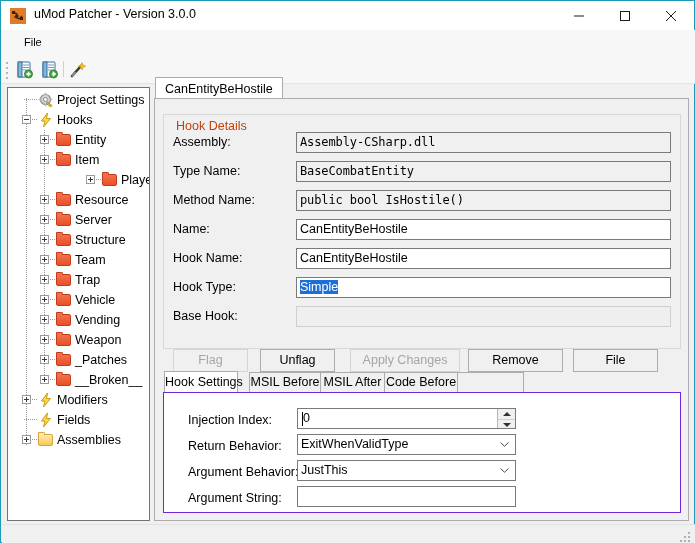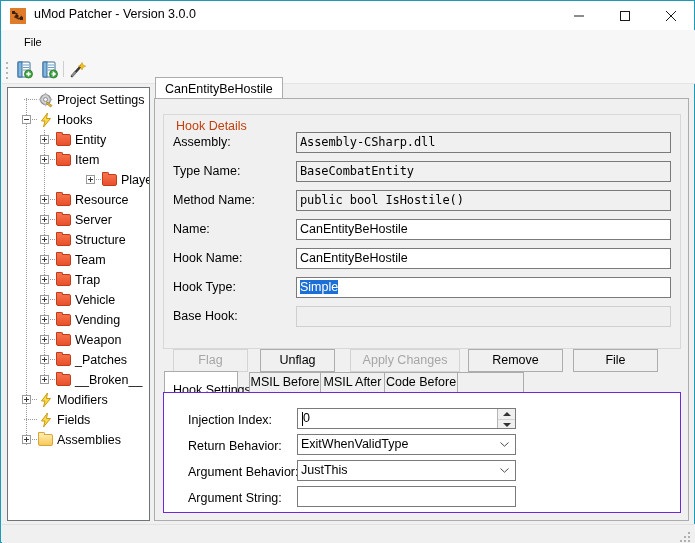--- a/index.html
+++ b/index.html
@@ -718,21 +718,21 @@
       <div id="buttons-host" style="position:absolute;left:8px;top:250px;width:518px;height:26px;">
           <div class="fbtn disabled" style="left: 10px; top: 0px; width: 75px;">Flag</div>
           <div class="fbtn" style="left: 97px; top: 0px; width: 75px;">Unflag</div>
           <div class="fbtn disabled" style="left: 187px; top: 0px; width: 110px;">Apply Changes</div>
           <div class="fbtn" style="left: 305px; top: 0px; width: 95px;">Remove</div>
           <div class="fbtn" style="left: 410px; top: 0px; width: 85px;">File</div>
         </div>
 
       <div id="bottomtabs">
         <div id="btabs-host">
-            <div class="btab active" style="left: 1px; width: 74px; text-align: left; padding: 8px;">Hook Settings</div>
+            <div class="btab active" style="left: 1px; width: 74px; text-align: left; padding: 0px;">Hook Settings</div>
             <div class="btab" style="left: 86px; width: 72px; text-align: center; padding: 0px;">MSIL Before</div>
             <div class="btab" style="left: 157px; width: 65px; text-align: center; padding: 0px;">MSIL After</div>
             <div class="btab" style="left: 221px; width: 74px; text-align: center; padding: 0px;">Code Before</div>
             <div class="btab" style="left: 294px; width: 67px; text-align: center; padding: 16px;">Code After</div>
           </div>
         <div id="bottomtabbody">
 
           <div class="frow-label" style="left:24px;top:20px;">Injection Index:</div>
           <div class="spinwrap" style="left:133px;top:15px;width:219px;">
             <div class="caret" style="left:4px;"></div>

